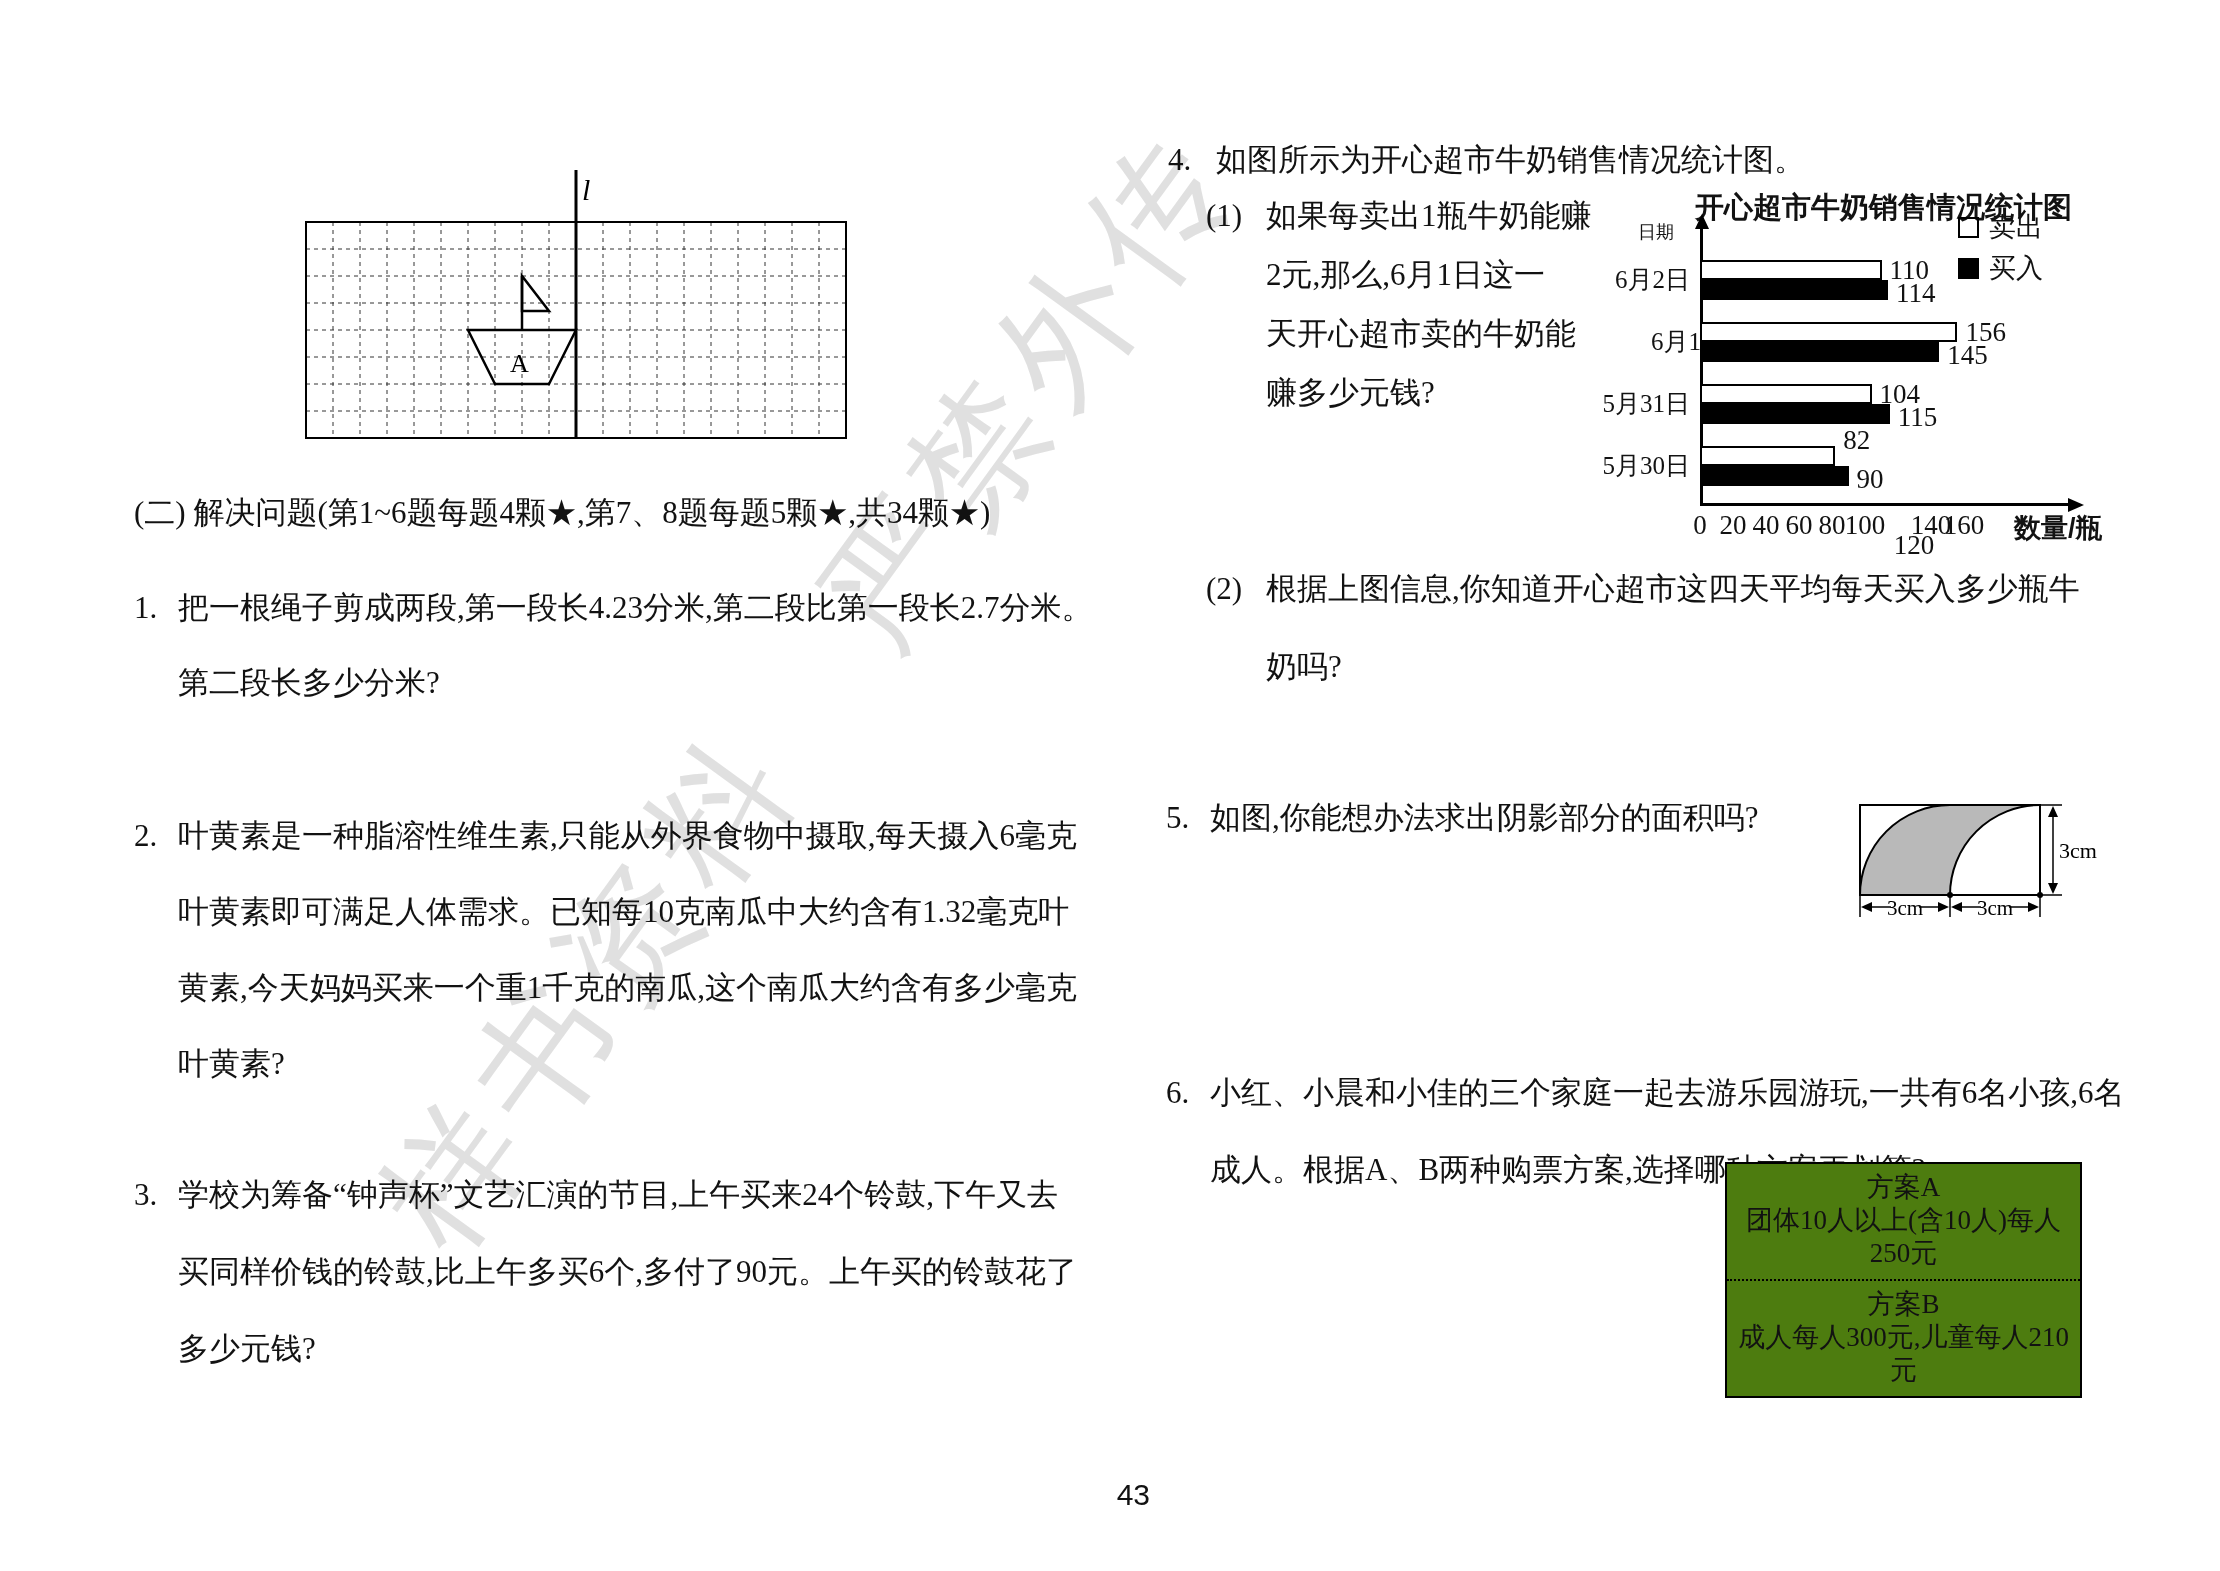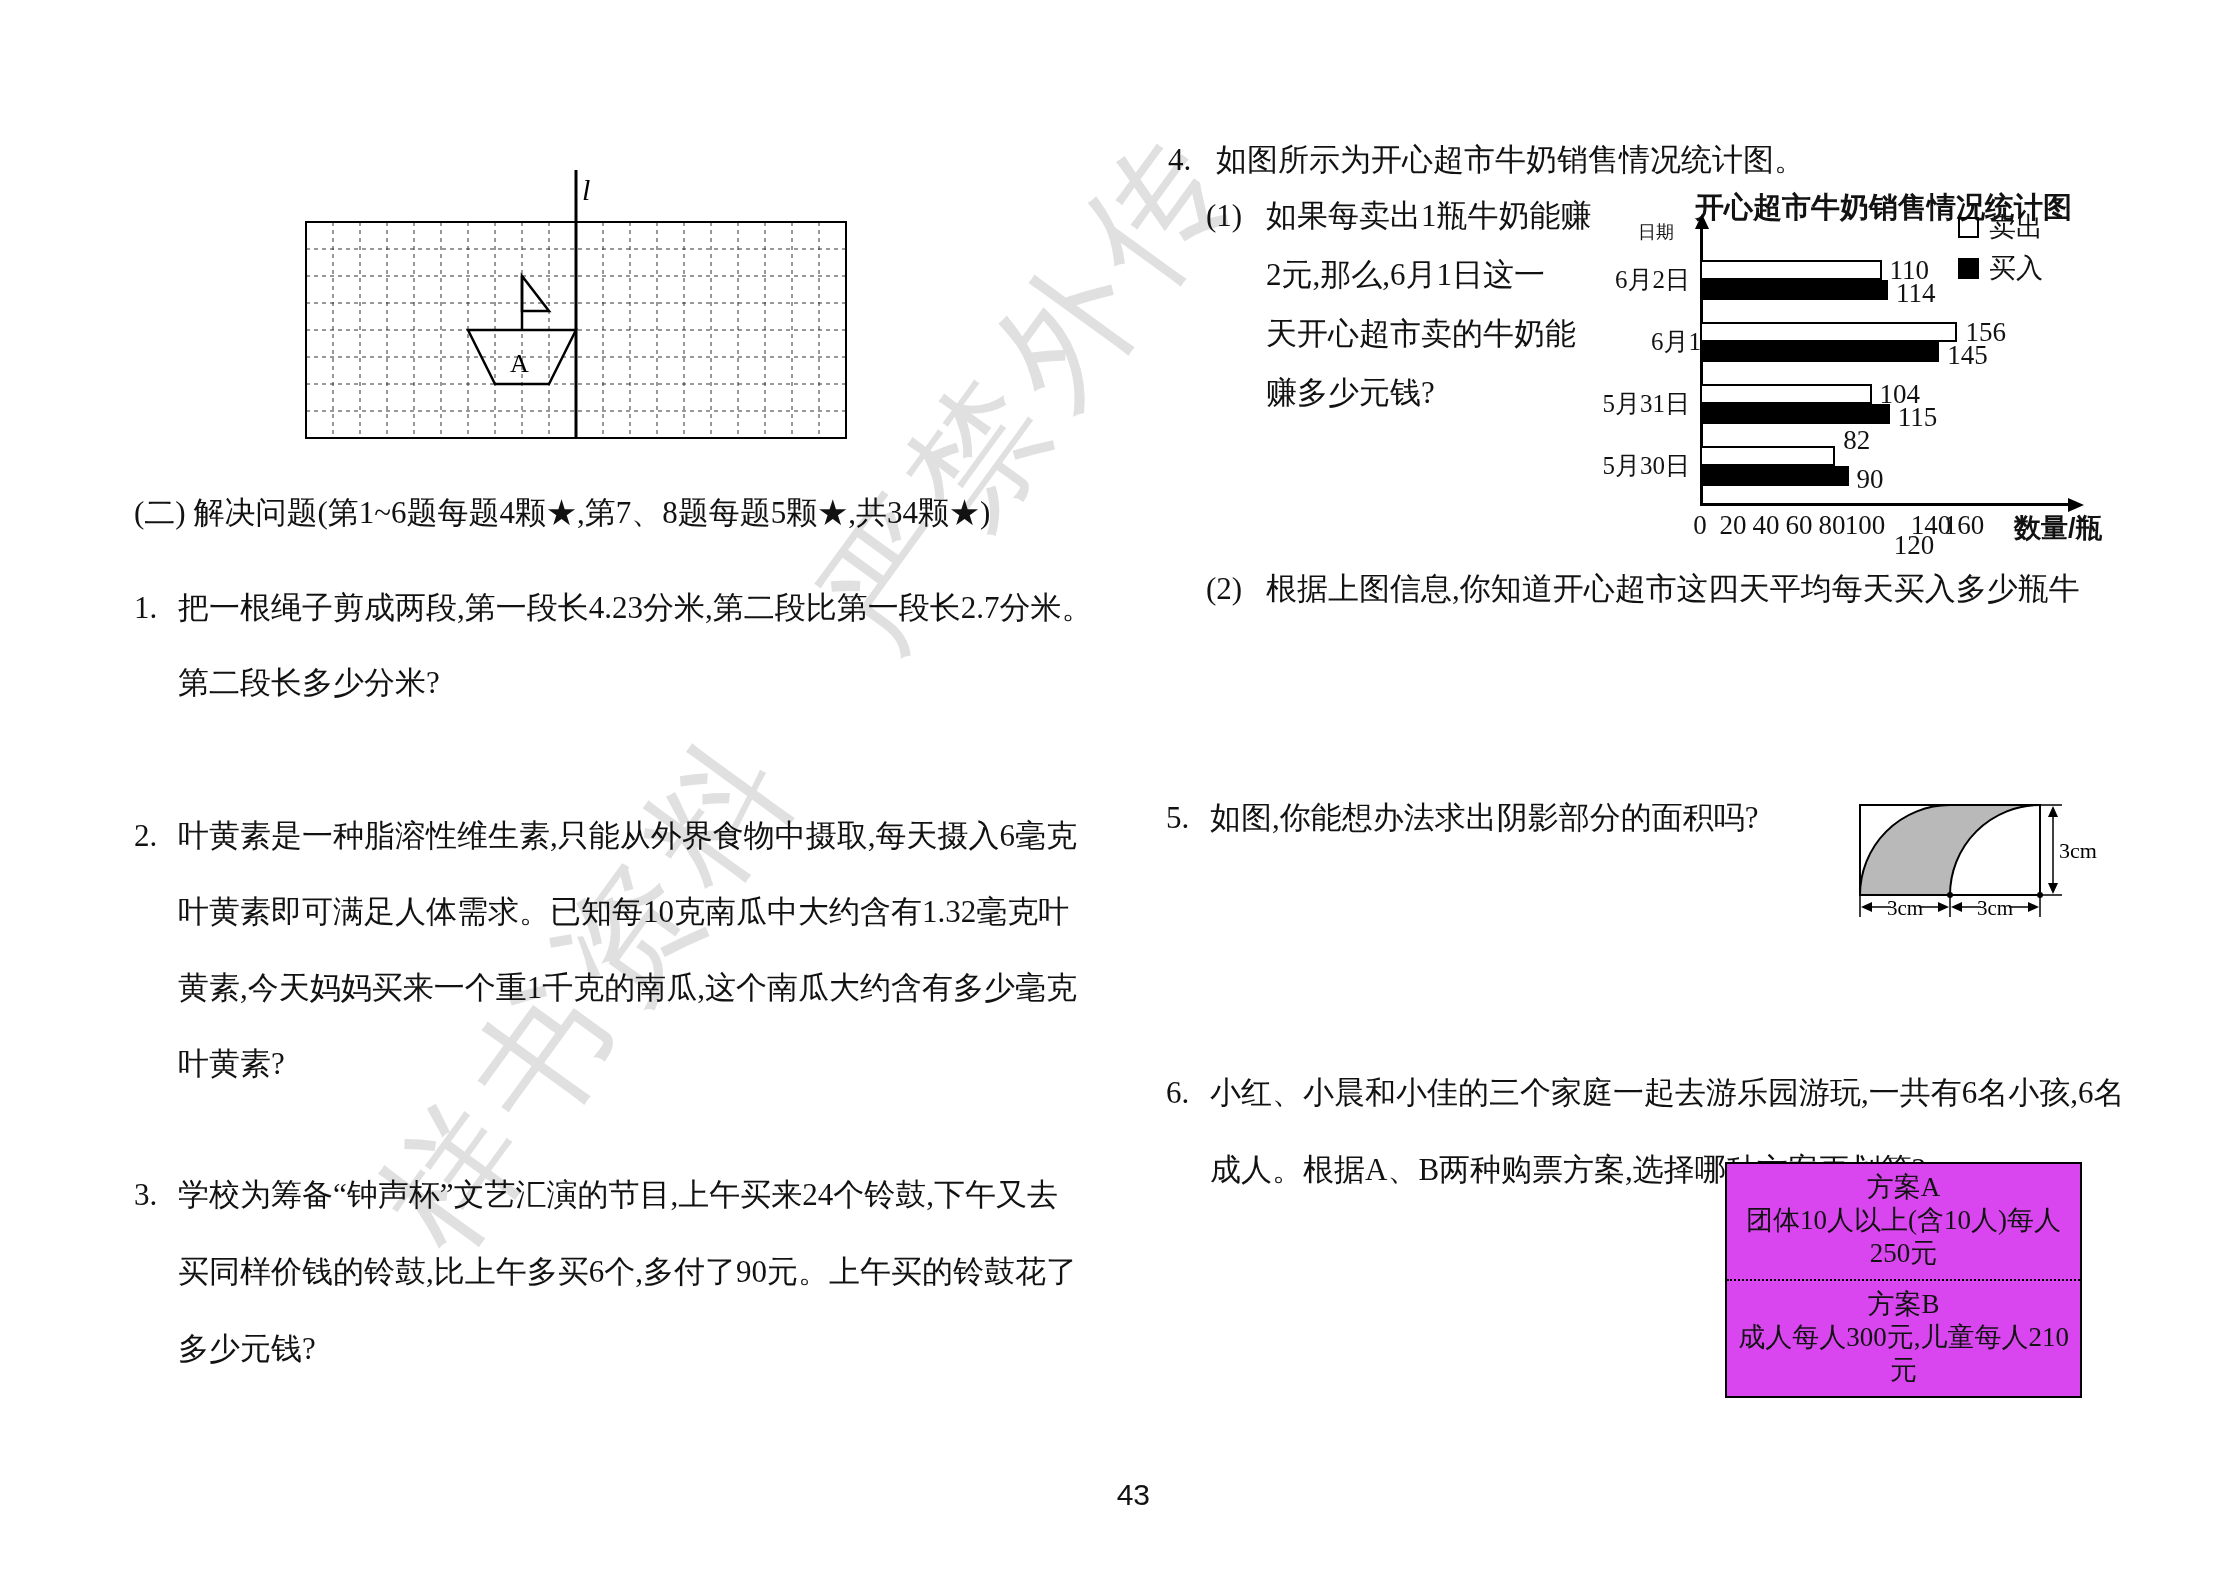--- a/index.html
+++ b/index.html
@@ -44,21 +44,21 @@
   .bar-value{position:absolute;font-size:27px;height:28px;line-height:28px;}
   .tick-label{position:absolute;width:44px;text-align:center;font-size:27px;}
   .x-unit-label{position:absolute;left:394px;top:360px;font-family:"Liberation Sans",sans-serif;
     font-weight:bold;font-size:27px;white-space:nowrap;}
 
   
   .gridline{stroke:#333;stroke-width:1;stroke-dasharray:4 4;}
 
   
   #plan-table{left:1725px;top:1162px;width:353px;border:2px solid #000;text-align:center;
-    font-size:27px;background:#d946ef;}
+    font-size:27px;background:#4d7c0f;}
   .plan-row{padding:7px 4px 9px 4px;line-height:33px;}
   .plan-row.plan-b{border-top:2px dotted #000;}
 
   #page-number{left:1080px;top:1478px;width:70px;text-align:right;
     font-family:"Liberation Sans",sans-serif;font-size:30px;}
 </style>
 </head>
 <body>
 
 <div class="page">
@@ -185,20 +185,21 @@
         <div class="tick-label" style="left: 256px; top: 380px; margin-left: 16px;">120</div>
         <div class="tick-label" style="left: 289px; top: 360px;">140</div>
         <div class="tick-label" style="left: 322px; top: 360px;">160</div>
       </div>
     <div class="x-unit-label">数量/瓶</div>
   </div>
 
   <div class="abs qblock ind60" style="left:1206px;top:550px;line-height:78px;">
     <span class="qnum">(2)</span>
     <div class="line">根据上图信息,你知道开心超市这四天平均每天买入多少瓶牛</div>
+    <div class="line">奶吗?</div>
   </div>
 
   <div class="abs qblock ind44" style="left:1166px;top:798px;line-height:40px;">
     <span class="qnum">5.</span>
     <div class="line">如图,你能想办法求出阴影部分的面积吗?</div>
   </div>
 
   <svg class="abs" style="left:1848px;top:795px;" width="300" height="165" viewBox="0 0 300 165">
     <path d="M12,100 A90,90 0 0 1 102,10 L192,10 A90,90 0 0 0 102,100 Z" fill="#b9b9b9" stroke="#000" stroke-width="2"></path>
     <rect x="12" y="10" width="180" height="90" fill="none" stroke="#000" stroke-width="2"></rect>

